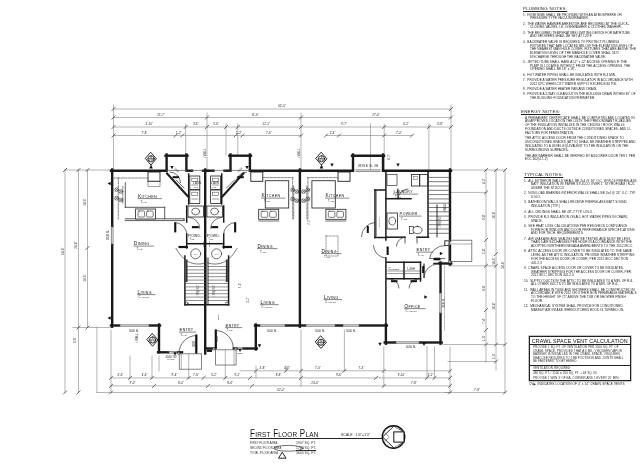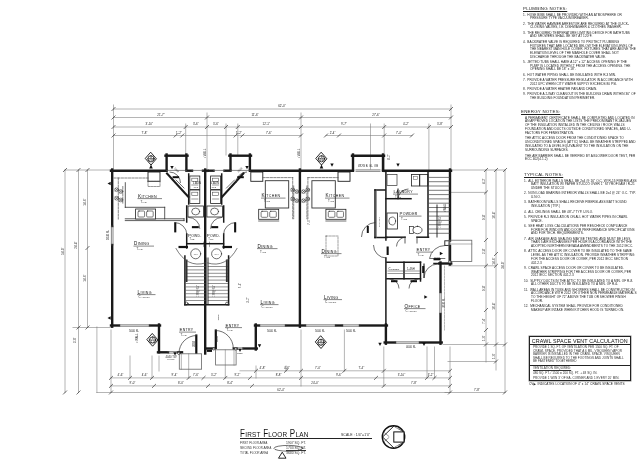--- a/index.html
+++ b/index.html
@@ -908,21 +908,21 @@
     <span style="text-decoration:underline">VENTILATION REQUIRED:</span>
     <div style="margin-top:1.6px">480 SQ. FT. / 1500 = 200 SQ. FT. + 48 SQ. IN.</div>
     <div style="margin-top:1.4px">PROVIDE 1 W/IN 3' OF EA. CORNER AND 1 EVERY 20' MIN.</div>
   </div>
 </div>
 
 <div class="notes" style="left:529px;top:383.2px;width:110px;white-space:nowrap;">CV▶ INDICATES LOCATION OF 4" x 14" CRAWL SPACE VENTS</div>
 
 <div style="position:absolute;left:341px;top:432.8px;font-size:3.4px;color:#222;letter-spacing:.1px;">SCALE : 1/4"=1'0"</div>
 
-<div style="position:absolute;left:240px;top:428px;width:220px;">
+<div style="position:absolute;left:250px;top:428px;width:220px;">
 
   <div style="font-size:10px;letter-spacing:.3px;color:#111;transform:scaleX(.8);transform-origin:0 0;white-space:nowrap;height:10px;">F<span style="font-size:8px">IRST</span> F<span style="font-size:8px">LOOR</span> P<span style="font-size:8px">LAN</span></div>
   <div style="height:0;border-top:1.2px solid #222;width:132px;margin-top:0.2px"></div>
 
   <div style="font-size:3.4px;color:#333;margin-top:1.8px;width:66px;">
     <div>F<span style="font-size:2.7px">IRST</span> F<span style="font-size:2.7px">LOOR</span> A<span style="font-size:2.7px">REA</span><span style="float:right">1907 SQ. FT.</span></div>
     <div style="margin-top:0.8px">S<span style="font-size:2.7px">ECOND</span> F<span style="font-size:2.7px">LOOR</span> A<span style="font-size:2.7px">REA</span><span style="float:right;border-bottom:.7px solid #333">1733 SQ. FT.</span></div>
     <div style="margin-top:1.2px">T<span style="font-size:2.7px">OTAL</span> F<span style="font-size:2.7px">LOOR</span> A<span style="font-size:2.7px">REA</span><span style="float:right">3640 SQ. FT.</span></div>
   </div>
 </div>

